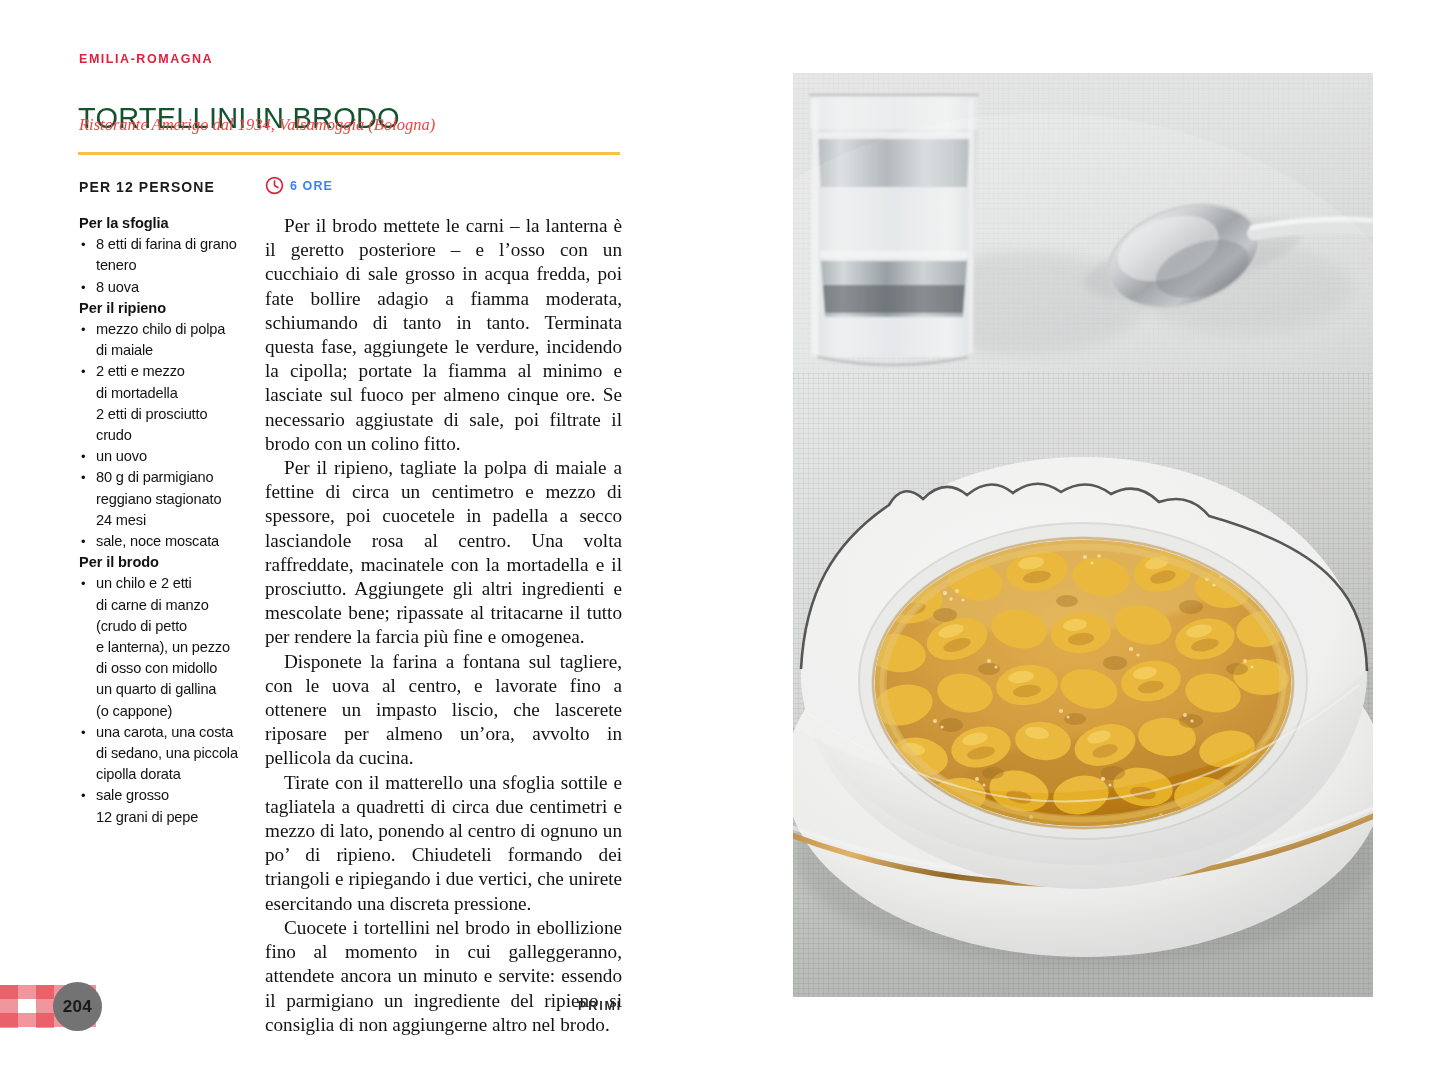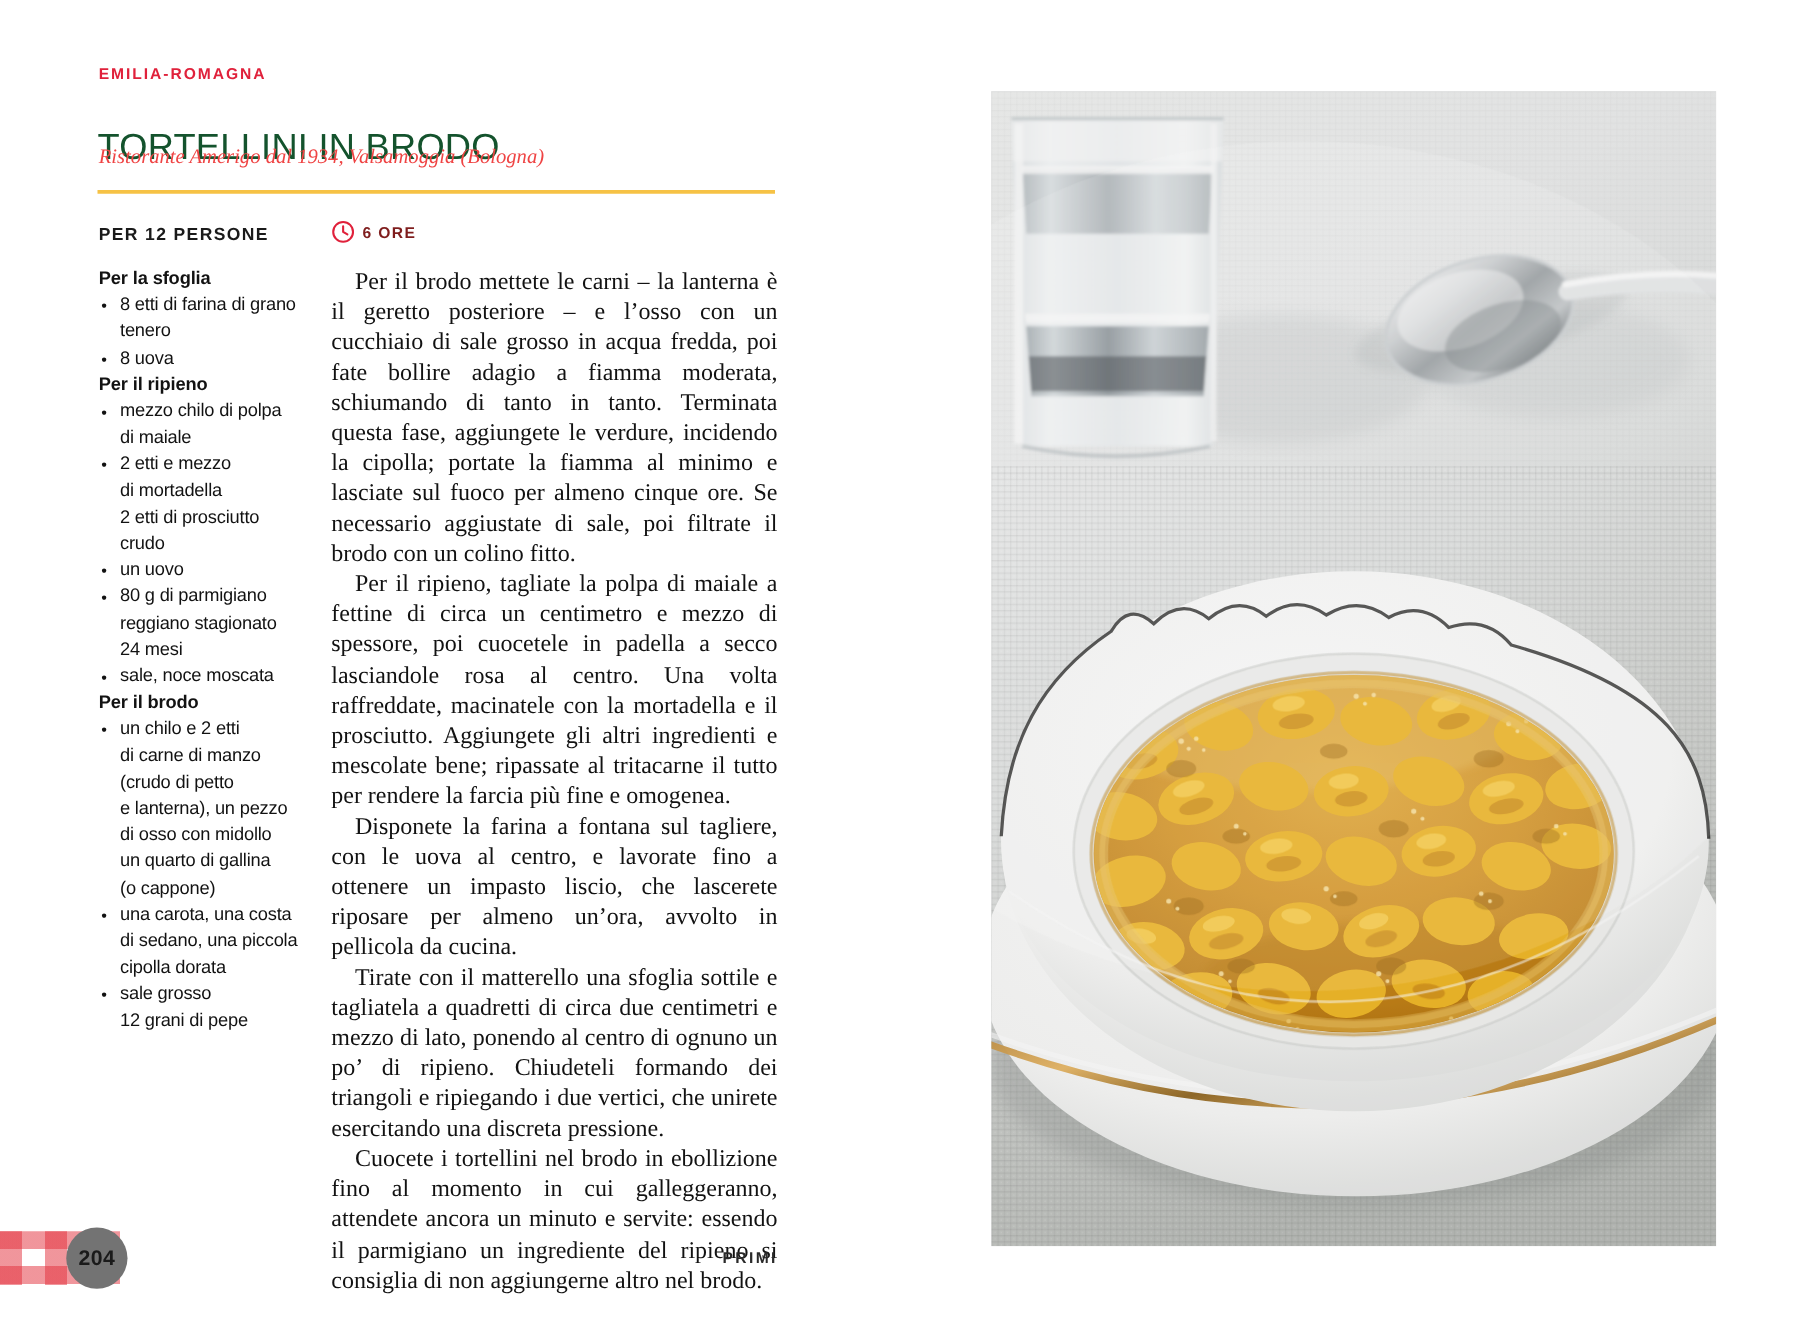--- a/index.html
+++ b/index.html
@@ -71,21 +71,21 @@
     left: 265px; top: 176px;
     display: flex;
     align-items: center;
     gap: 6px;
   }
   .clock-icon { display:block; width: 19px; height: 19px; }
   .time-label {
     font-size: 12.5px;
     font-weight: 700;
     letter-spacing: 1.1px;
-    color: #7f1d1d;
+    color: #3b82f6;
   }
 
   
   .ingredients {
     position: absolute;
     left: 79px; top: 213px;
     width: 172px;
     font-size: 14.6px;
     line-height: 21.2px;
     color: #121212;

